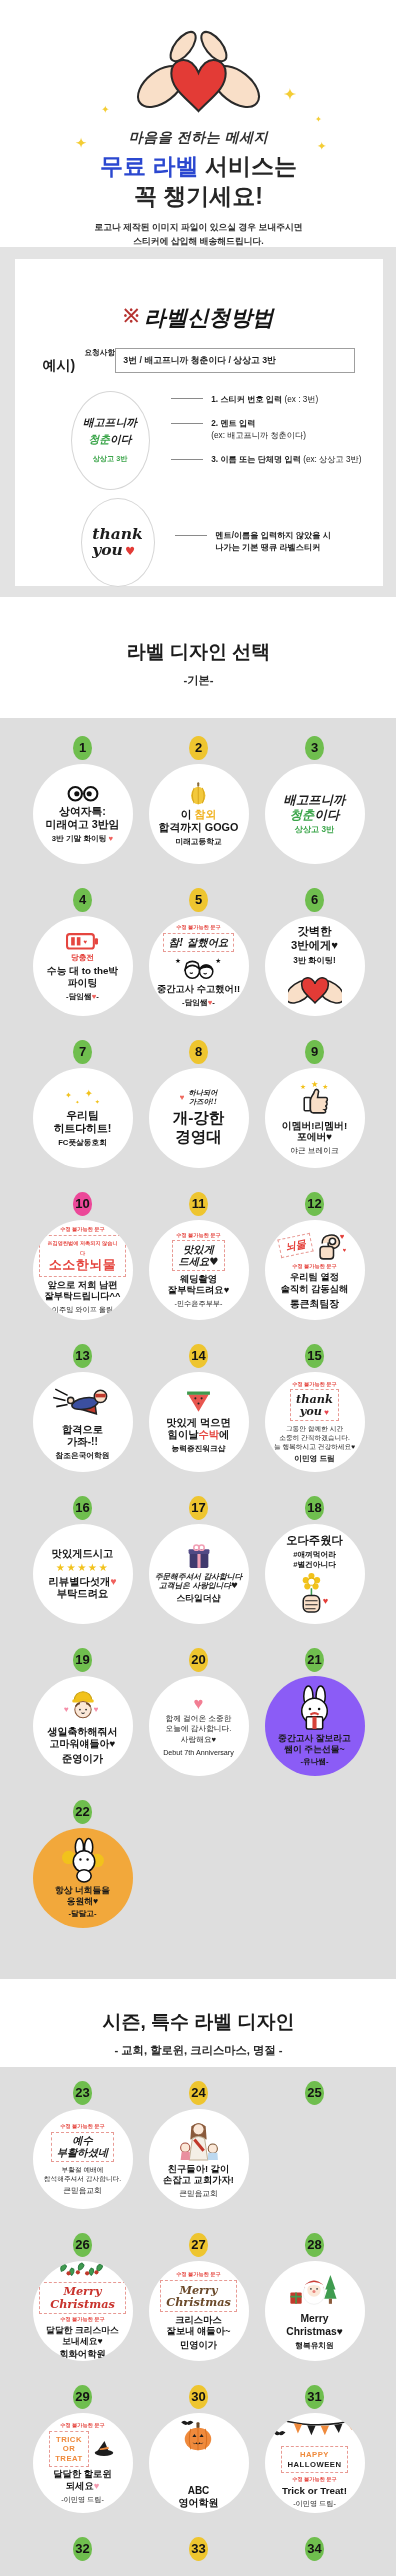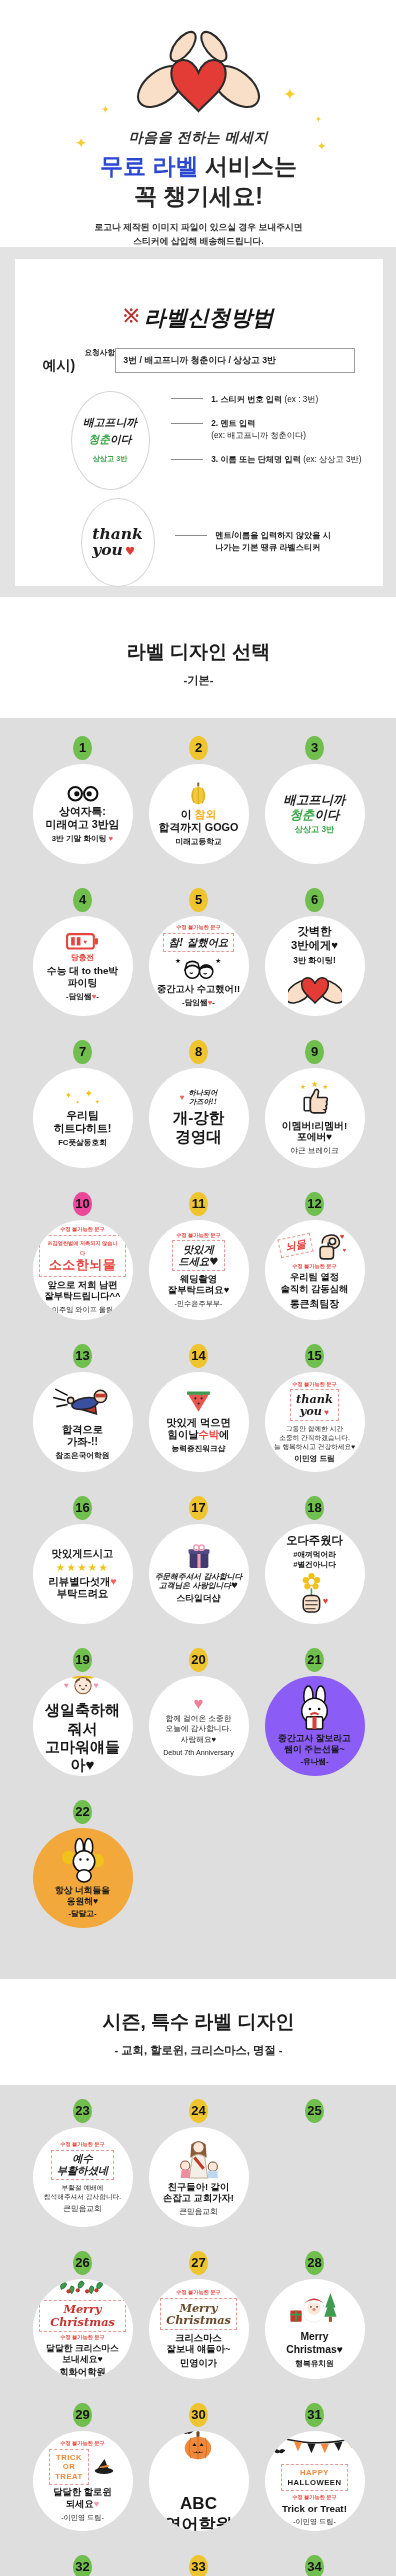--- a/index.html
+++ b/index.html
@@ -42,21 +42,21 @@
   .step-text .ex{font-weight:400;}
   .guide2{display:flex;align-items:center;padding-left:66px;gap:20.6px;margin-top:8.2px;}
   .sticker2{flex:none;width:72px;height:87px;border:1px solid #d6d6d6;border-radius:50%;background:#fff;
     display:flex;align-items:center;justify-content:center;}
   .s2-script{font-family:"DejaVu Serif",serif;font-style:italic;font-weight:700;font-size:15.5px;line-height:1.05;}
   .s2-heart{color:#e33b36;font-size:11.3px;margin-left:2.1px;font-style:normal;}
   .bold2{font-weight:800;}
 
   
   .sec-head{height:121px;background:#fff;text-align:center;box-sizing:border-box;padding-top:42px;}
-  .sec-head.season{height:106px;padding-top:30px;}
+  .sec-head.season{height:88px;padding-top:30px;}
   .sec-title{font-size:19px;font-weight:800;color:#1b1b1b;}
   .sec-sub{margin-top:7.7px;font-size:11.3px;font-weight:600;color:#2a2a2a;}
 
   
   .grid-wrap{background:#dedede;}
   .grid-wrap.basic{padding:12.4px 0 33px;}
   .grid-wrap.seasonal{padding:8.2px 0 28px;}
   .grid{display:grid;grid-template-columns:repeat(3,116px);justify-content:center;}
   .cell{width:116px;height:152px;display:flex;flex-direction:column;align-items:center;padding-top:5.2px;box-sizing:border-box;}
   .badge{min-width:18.5px;height:24px;padding:0 2.6px;border-radius:50%;display:flex;align-items:center;justify-content:center;
@@ -411,21 +411,21 @@
                 <text x="2" y="48" font-size="16" fill="#f58ea8">♥</text>
                 <text x="60" y="48" font-size="16" fill="#f58ea8">♥</text>
                 <path d="M22 26 A17 17 0 0 1 56 26 Z" fill="#f2c21c" stroke="#caa10e" stroke-width="2"></path>
                 <rect x="18" y="24" width="42" height="6" rx="3" fill="#f2c21c"></rect>
                 <circle cx="39" cy="44" r="16" fill="#fbe8d8" stroke="#8a5a3b" stroke-width="2"></circle>
                 <path d="M25 38 Q27 32 33 32 M53 38 Q51 32 45 32" stroke="#6b4a2b" stroke-width="3" fill="none"></path>
                 <circle cx="33" cy="44" r="1.8" fill="#333"></circle>
                 <circle cx="45" cy="44" r="1.8" fill="#333"></circle>
                 <path d="M36 50 Q39 53 42 50" stroke="#333" stroke-width="2" fill="none"></path>
               </svg></div>
-            <div class="r-title" style="font-size: 15px;"><span>생일축하해줘서</span><br><span>고마워얘들아♥</span></div>
+            <div class="r-title" style="font-size: 10px;"><span>생일축하해줘서</span><br><span>고마워얘들아♥</span></div>
             <div class="r-title" style="font-size: 10.3px;"><span>준영이가</span></div>
           </div>
         </div>
         <div class="cell">
           <div class="badge" style="background: rgb(238, 197, 47);">20</div>
           <div class="circle">
             <div class="r-heartlg"><span style="color: rgb(242, 126, 147);">♥</span></div>
             <div class="r-sub" style="font-size: 7.7px;"><span>함께 걸어온 소중한</span><br><span>오늘에 감사합니다.</span><br><span>사랑해요♥</span></div>
             <div class="r-sub" style="font-size: 7.2px;"><span>Debut 7th Anniversary</span></div>
           </div>
@@ -577,21 +577,21 @@
           <div class="circle">
             <div class="row-icon"><svg width="49" height="34" viewBox="0 0 96 66">
                 <path d="M14 8 Q20 2 26 8 Q32 2 38 8 Q30 16 26 12 Q22 16 14 8 Z" fill="#1d1d1d"></path>
                 <rect x="44" y="8" width="6" height="12" rx="2" fill="#6b4a2b"></rect>
                 <ellipse cx="47" cy="41" rx="26" ry="22" fill="#ef8a3c"></ellipse>
                 <path d="M33 21 Q27 41 33 61 M61 21 Q67 41 61 61 M47 19 V63" stroke="#d96f1f" stroke-width="2" fill="none"></path>
                 <path d="M36 37 L44 37 L40 31 Z" fill="#1d1d1d"></path>
                 <path d="M50 37 L58 37 L54 31 Z" fill="#1d1d1d"></path>
                 <path d="M36 47 Q47 55 58 47 L54 51 L50 47 L47 51 L44 47 L40 51 Z" fill="#1d1d1d"></path>
               </svg></div>
-            <div class="r-title" style="font-size: 17px; margin-top: 32px;"><span>ABC</span><br><span>영어학원</span></div>
+            <div class="r-title" style="font-size: 10px; margin-top: 32px;"><span>ABC</span><br><span>영어학원</span></div>
           </div>
         </div>
         <div class="cell">
           <div class="badge" style="background: rgb(111, 190, 78);">31</div>
           <div class="circle">
             <div class="row-icon"><svg width="88" height="26" viewBox="0 0 170 50">
                 <path d="M30 6 Q100 22 168 2" stroke="#1d1d1d" stroke-width="3" fill="none"></path>
                 <path d="M44 10 l16 2 l-8 18 Z" fill="#ef8a3c"></path>
                 <path d="M70 14 l16 1 l-8 18 Z" fill="#1d1d1d"></path>
                 <path d="M96 15 l16 0 l-8 18 Z" fill="#ef8a3c"></path>

